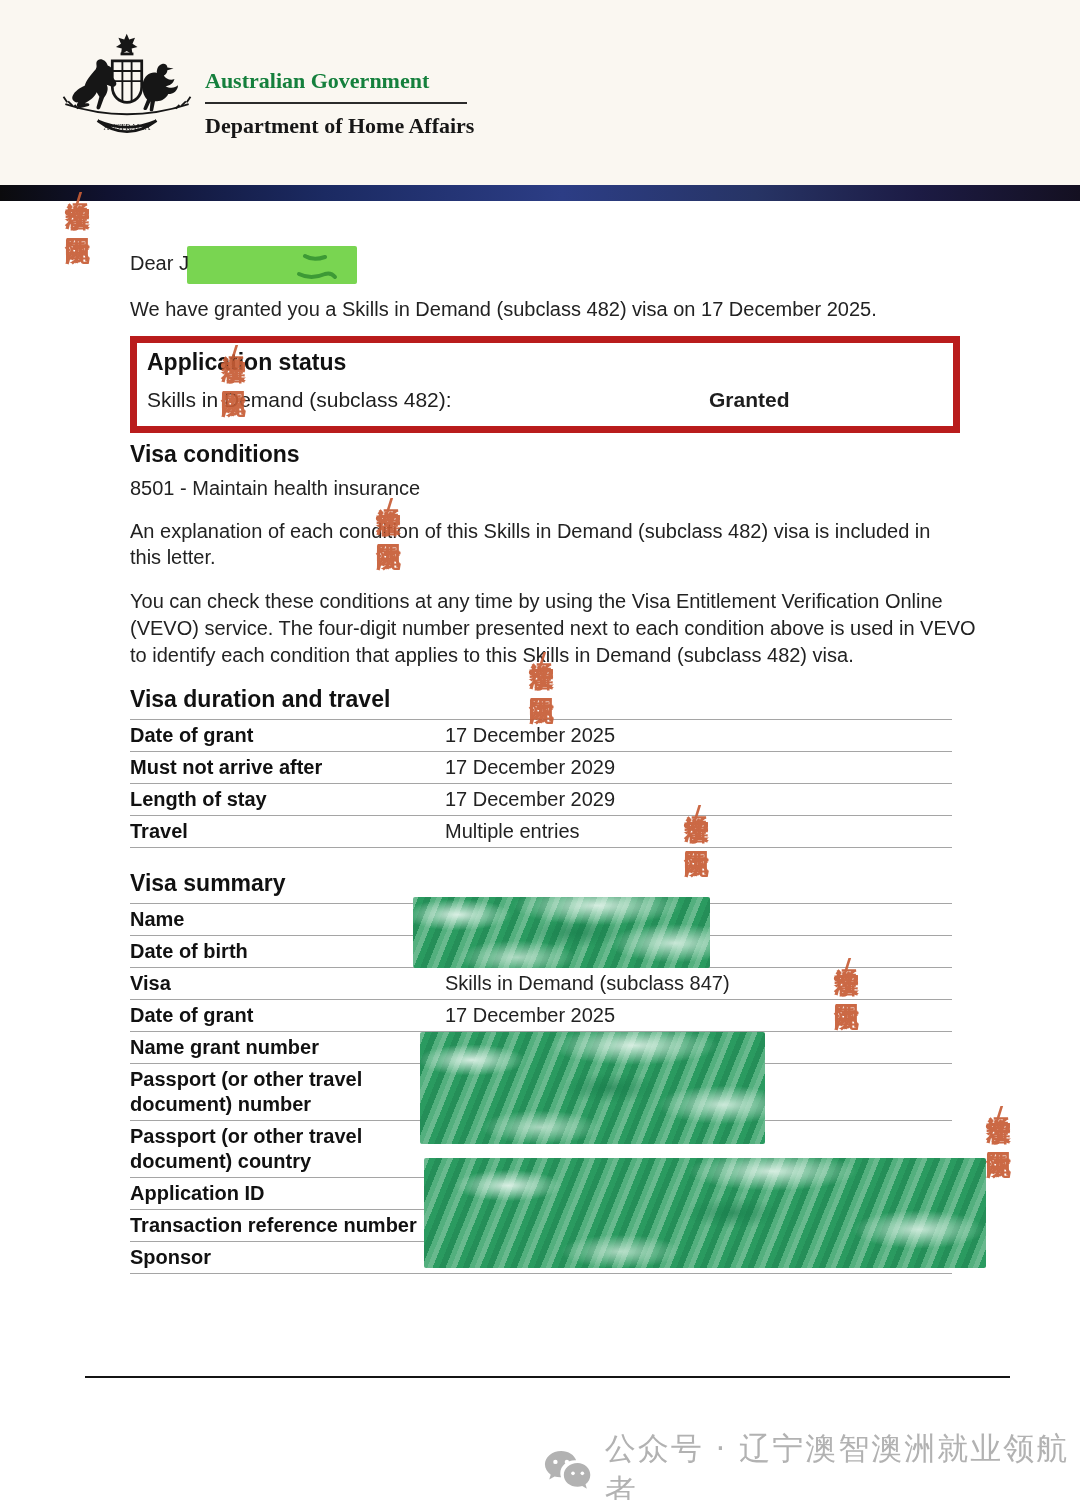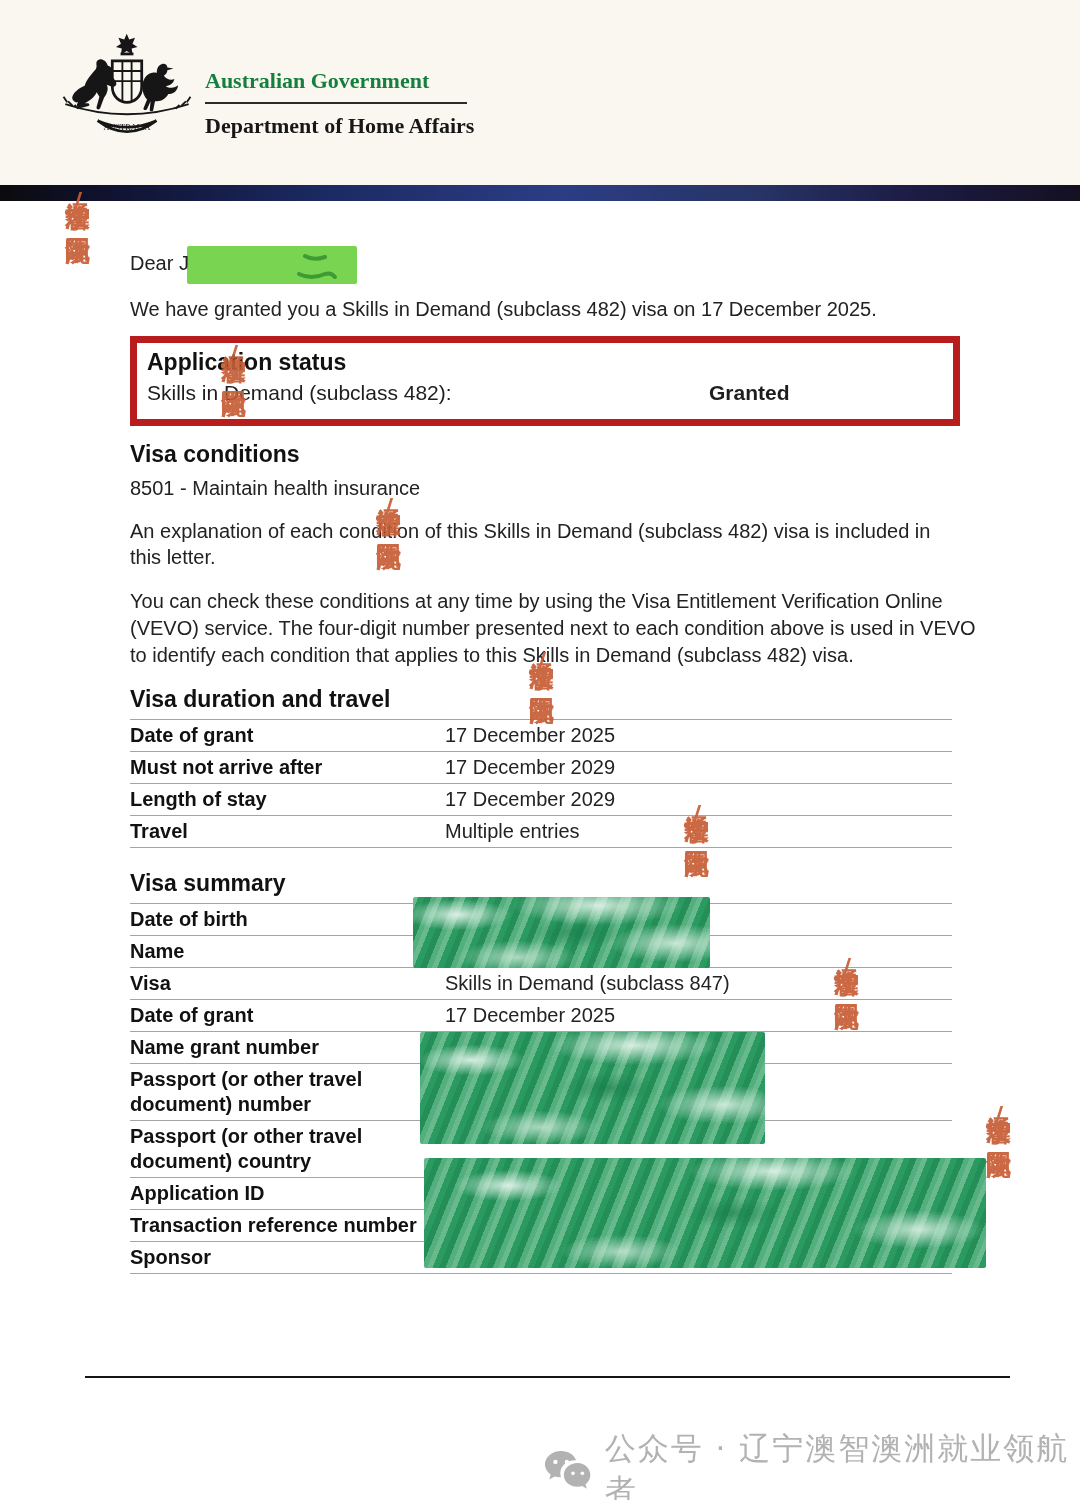--- a/index.html
+++ b/index.html
@@ -17,21 +17,21 @@
        background:linear-gradient(90deg,#0b0b0d 0%,#101230 10%,#1b2a62 30%,#2c3d85 52%,#273465 70%,#1c1b44 85%,#141021 100%);}
 
   
   .t{position:absolute;font-size:20px;line-height:26px;color:#222;}
   .salutation{left:130px;top:250px;z-index:2;}
   .dear-redact{position:absolute;left:187px;top:246px;width:170px;height:38px;background:#79d551;border-radius:2px;z-index:1;}
   .intro{left:130px;top:296px;width:845px;}
 
   .status-box{position:absolute;left:130px;top:336px;width:796px;border:7px solid #b91c1c;padding:6px 10px 14px 10px;}
   .h2{font-size:23px;font-weight:bold;color:#111;}
-  .status-row{position:relative;margin-top:5px;font-size:21px;}
+  .status-row{position:relative;margin-top:12px;font-size:21px;}
   .status-granted{position:absolute;left:562px;top:0;font-weight:bold;}
 
   .h2-abs{position:absolute;font-size:23px;font-weight:bold;color:#111;}
   .visa-cond-h{left:130px;top:441px;}
   .cond-line{left:130px;top:475px;}
   .explain{left:130px;top:518px;width:835px;}
   .vevo{left:130px;top:588px;width:848px;line-height:27px;}
   .dur-h{left:130px;top:686px;}
   .sum-h{left:130px;top:870px;}
 
@@ -145,26 +145,26 @@
       <div class="vrow">
         <div class="vlabel">Travel</div>
         <div class="vvalue">Multiple entries</div>
       </div>
     </div>
 
   <div class="h2-abs sum-h">Visa summary</div>
   <div class="vtable vtable2">
 
       <div class="vrow">
+        <div class="vlabel">Name</div>
+        <div class="vvalue"></div>
+      </div>
+
+      <div class="vrow">
         <div class="vlabel">Date of birth</div>
-        <div class="vvalue"></div>
-      </div>
-
-      <div class="vrow">
-        <div class="vlabel">Name</div>
         <div class="vvalue"></div>
       </div>
 
       <div class="vrow">
         <div class="vlabel">Visa</div>
         <div class="vvalue">Skills in Demand (subclass 847)</div>
       </div>
 
       <div class="vrow">
         <div class="vlabel">Date of grant</div>

